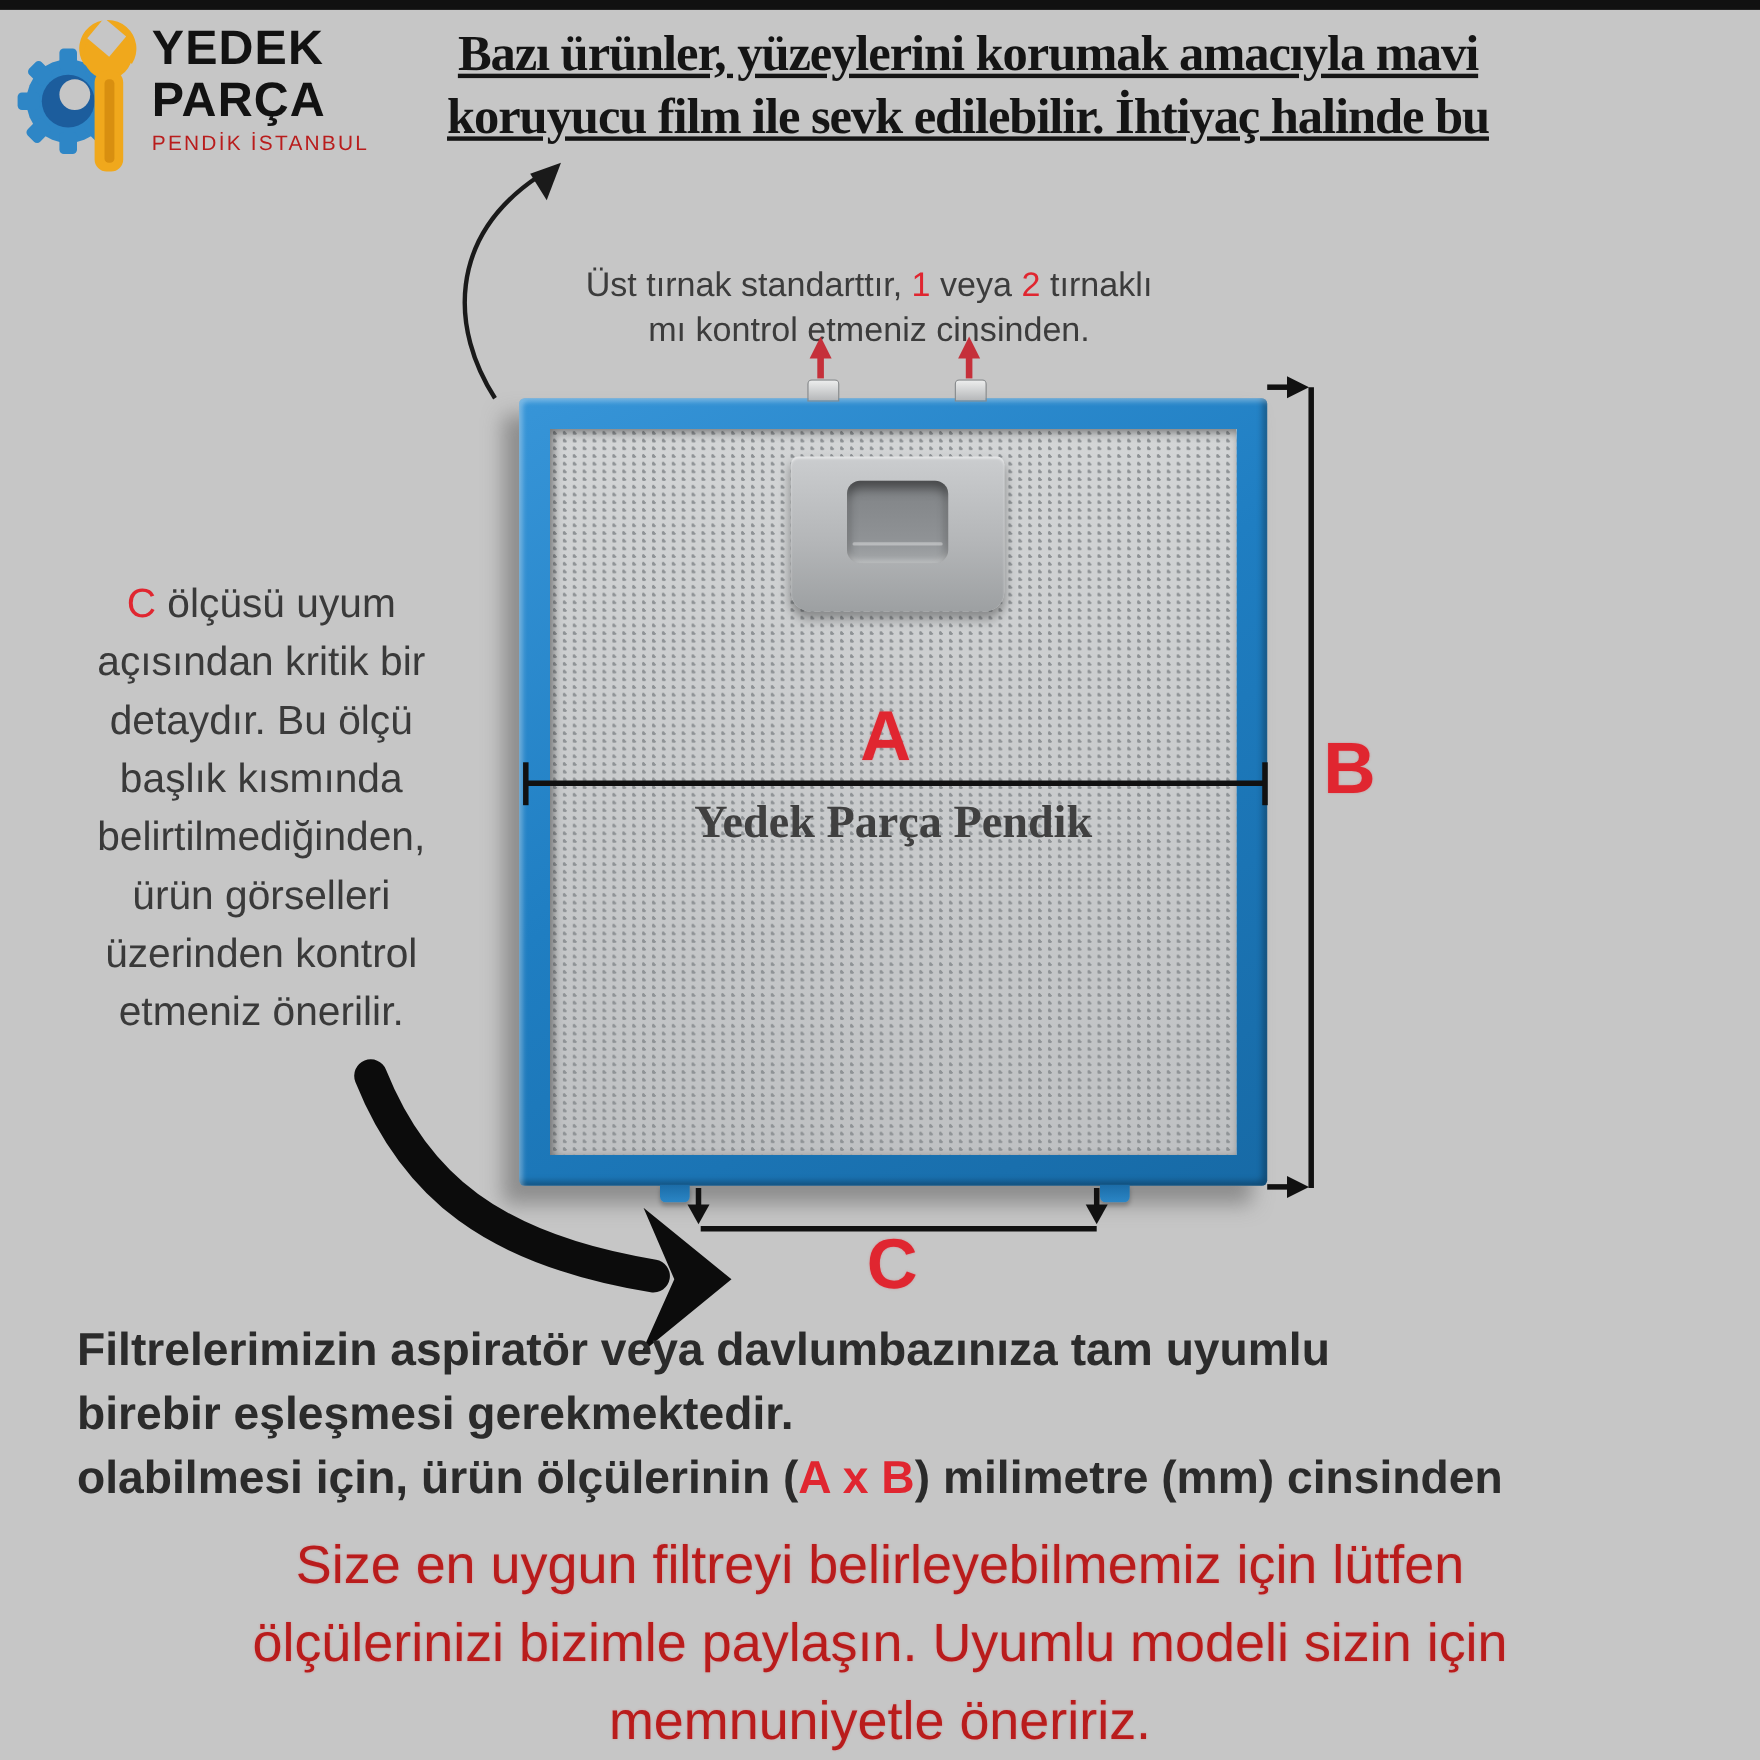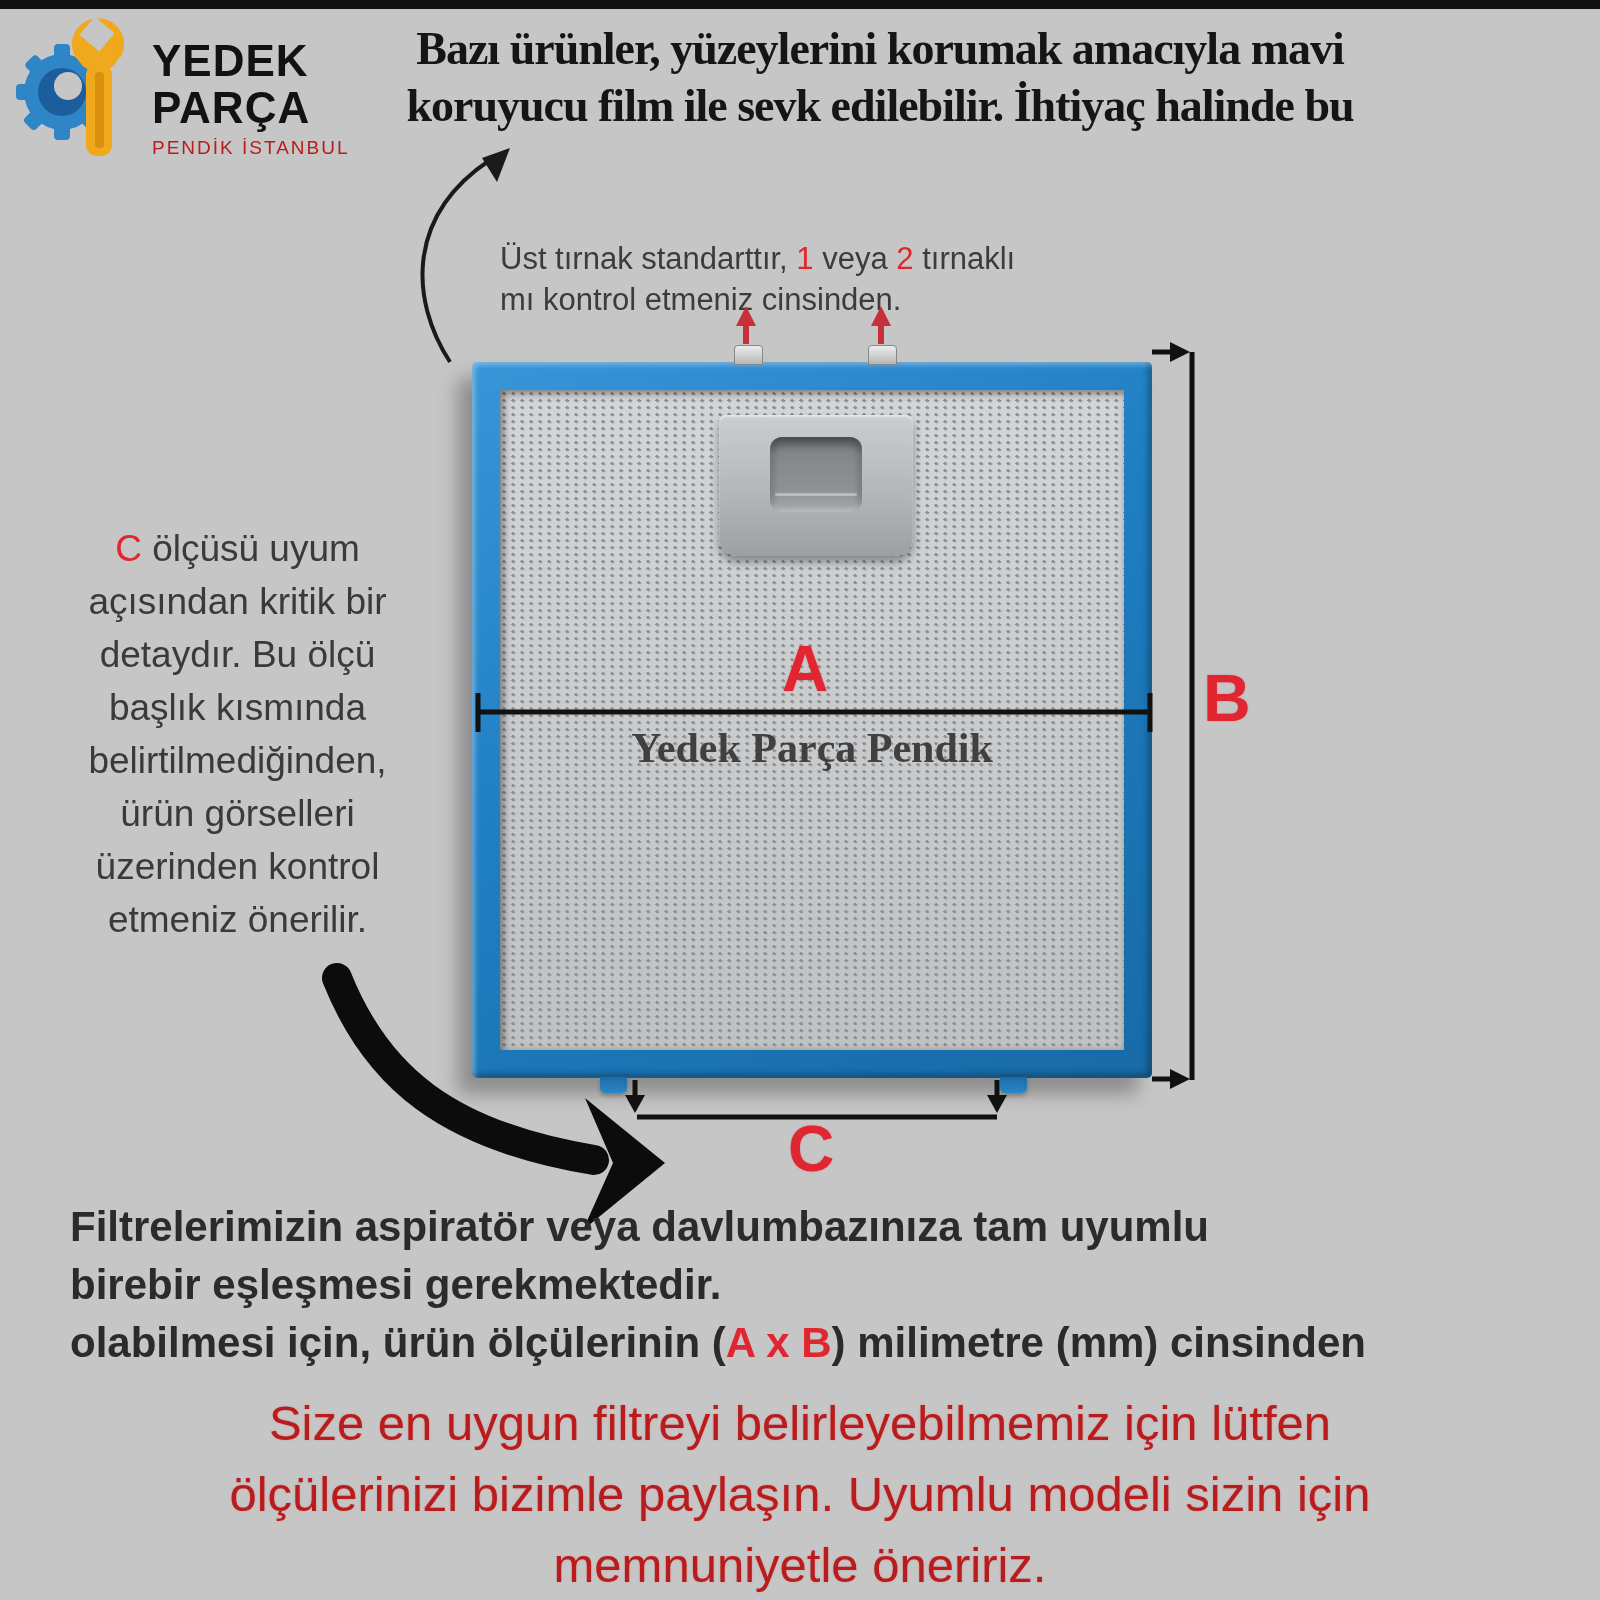--- a/index.html
+++ b/index.html
@@ -3,29 +3,29 @@
 <meta charset="utf-8">
 <style>
   html,body{margin:0;padding:0;background:#9a9a9a;}
   .canvas{position:relative;width:1600px;height:1600px;background:#c6c6c6;overflow:hidden;
           font-family:"Liberation Sans",sans-serif;color:#2b2b2b;}
   .abs{position:absolute;}
   .topbar{left:0;top:0;width:1600px;height:9px;background:#111;}
   
   .logo{left:10px;top:12px;width:420px;height:150px;}
   .logo-icon{position:absolute;left:2px;top:0;}
-  .logo-text{position:absolute;left:142px;top:8px;margin-top:17px;}
+  .logo-text{position:absolute;left:128px;top:8px;}
   .logo-l1,.logo-l2{font-weight:bold;font-size:44px;line-height:47px;letter-spacing:1px;color:#121212;}
   .logo-sub{font-weight:normal;font-size:19px;letter-spacing:2px;color:#b91c1c;margin-top:6px;}
   
   .header{left:330px;top:20px;width:1100px;text-align:center;
           font-family:"Liberation Serif",serif;font-weight:bold;font-size:46px;line-height:57px;
-          letter-spacing:-1px;color:#151515;}
-  
-  .tab-note{left:500px;top:238px;width:580px;text-align:left;font-size:31px;line-height:41px;color:#3c3c3c;}
+          letter-spacing:-1px;color:#151515;text-decoration:underline;}
+  
+  .tab-note{left:500px;top:238px;width:580px;text-align:center;font-size:31px;line-height:41px;color:#3c3c3c;}
   .red{color:#e02630;}
   
   .side-note{left:10px;top:522px;width:455px;text-align:center;font-size:37px;line-height:53px;color:#3a3a3a;}
   
   .filter{left:472px;top:362px;width:680px;height:716px;border-radius:5px;
           background:linear-gradient(150deg,#3795d8 0%,#1f7ec2 45%,#176aa6 100%);
           box-shadow:-14px 16px 18px rgba(95,95,95,.55),
                      inset 3px 3px 5px rgba(255,255,255,.35),
                      inset -4px -4px 6px rgba(0,0,0,.30);}
   .mesh{position:absolute;inset:28px;

